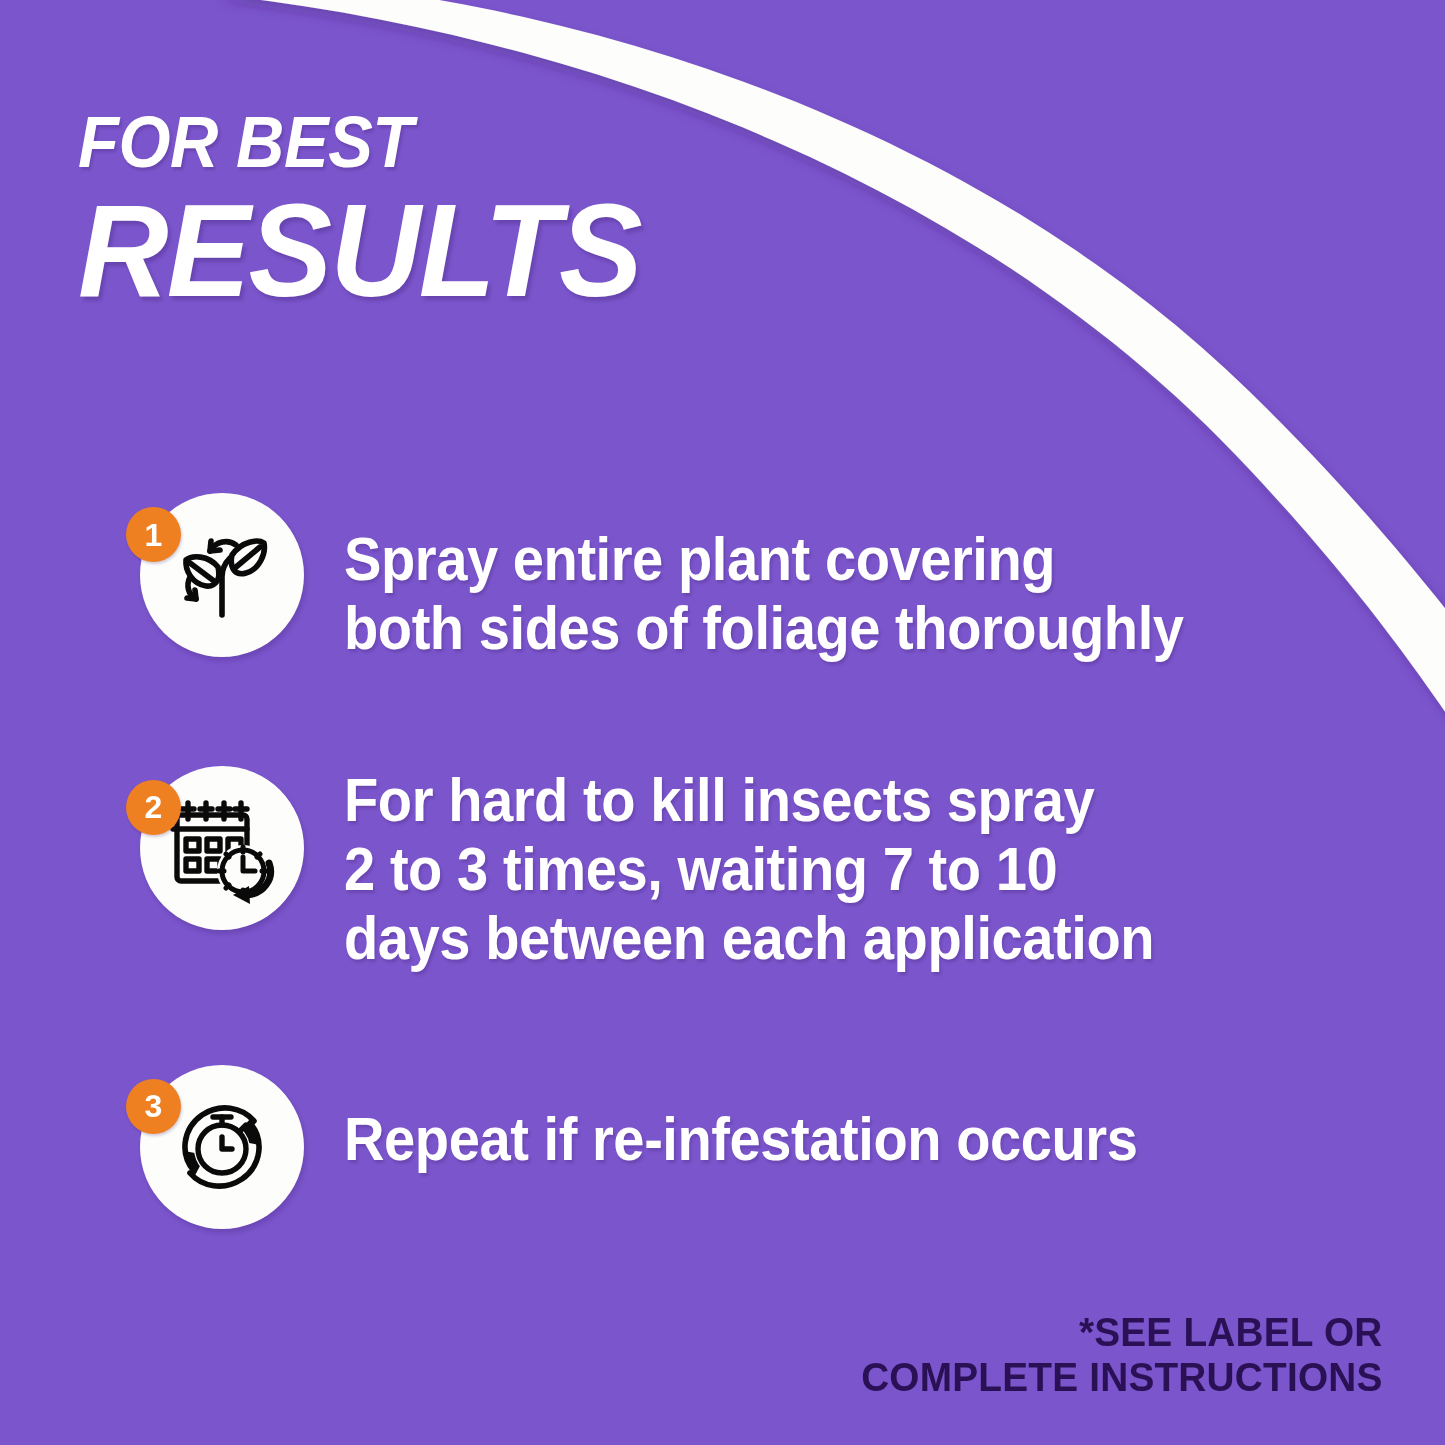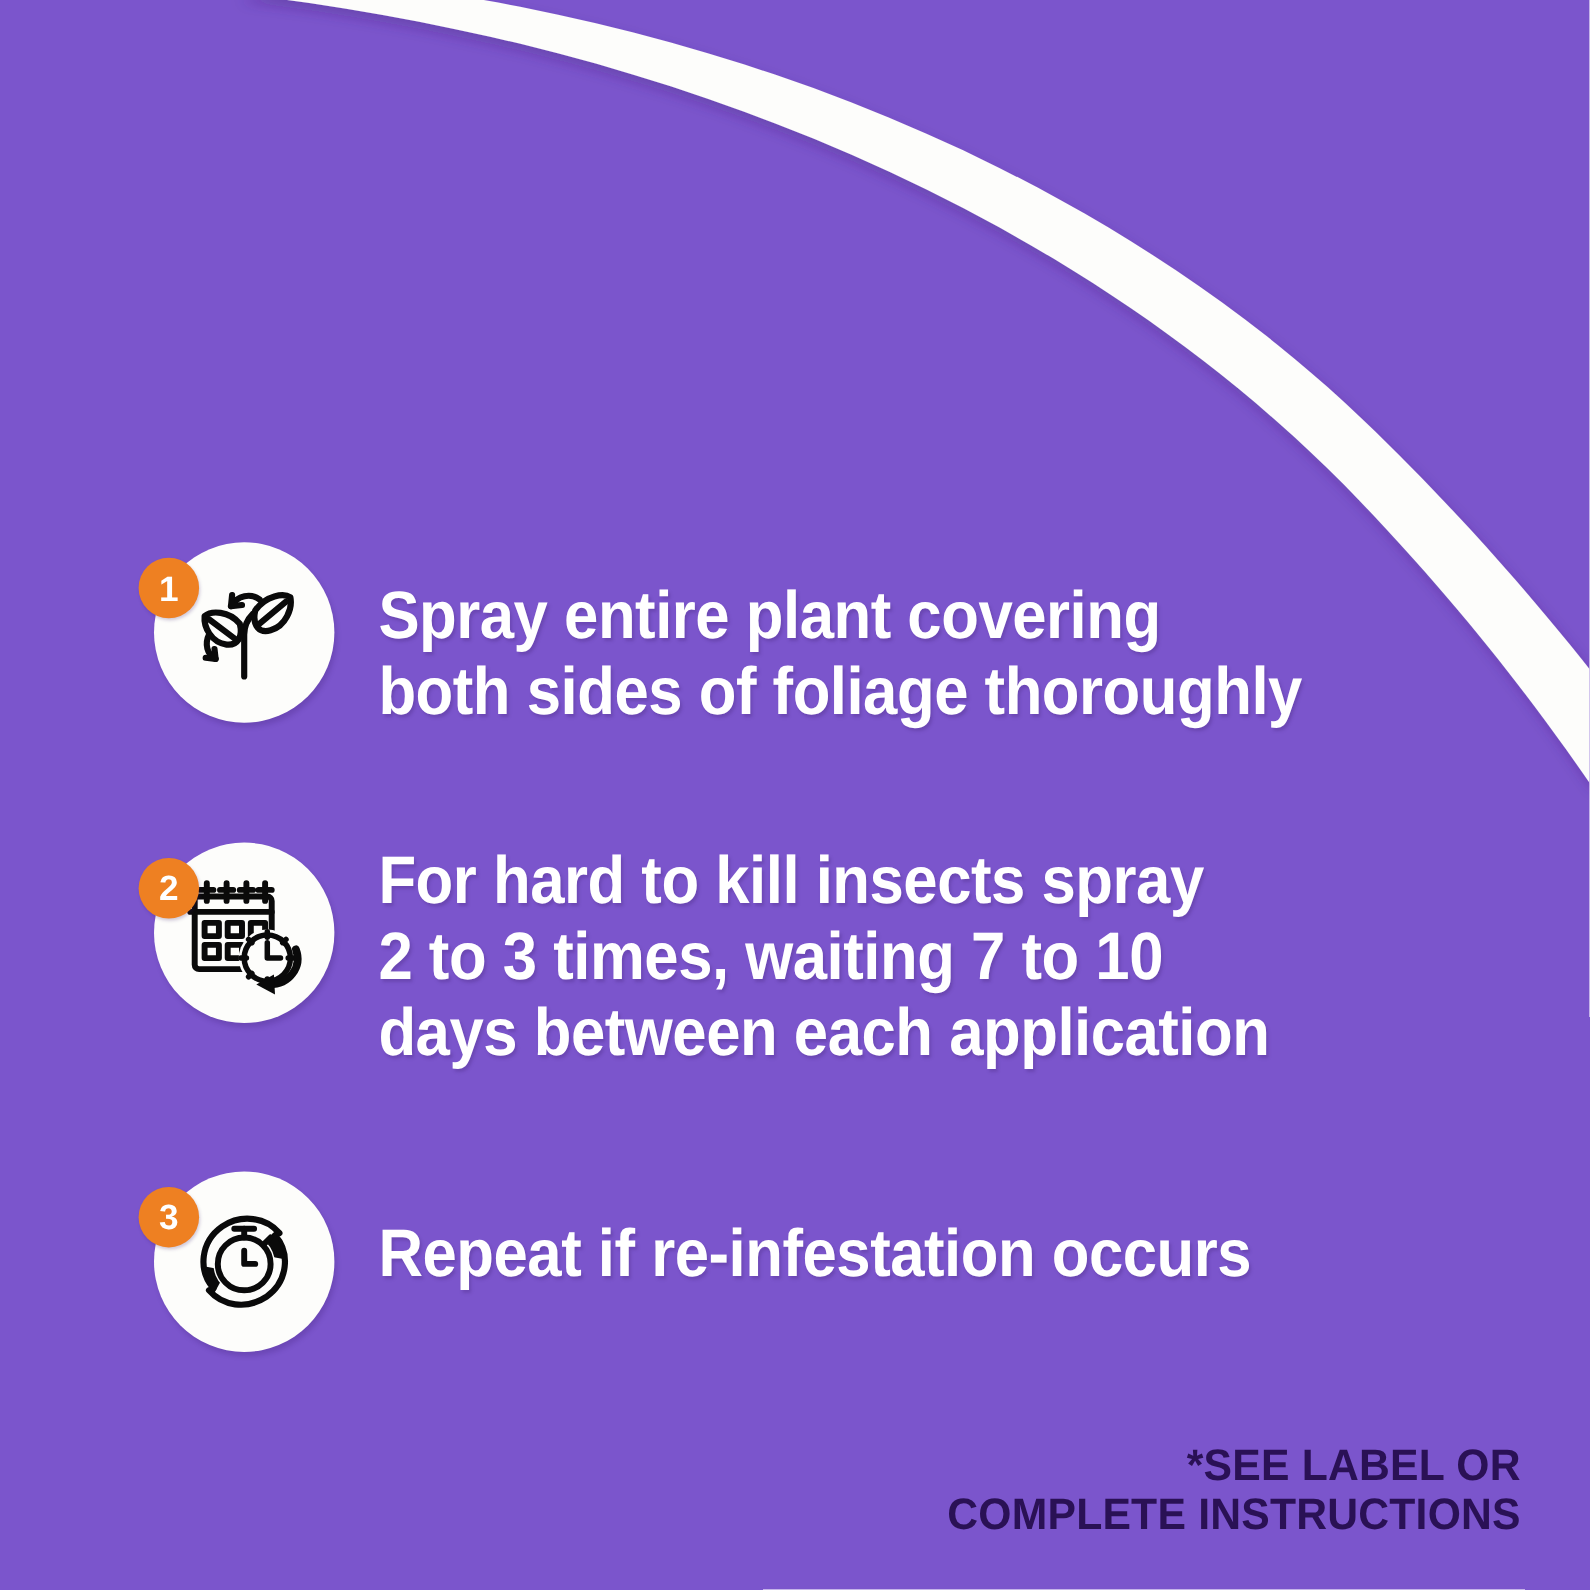--- a/index.html
+++ b/index.html
@@ -160,20 +160,24 @@
     </defs>
     <path d="M 214 -6
              C 620 40 1000 200 1250 470
              C 1340 566 1400 646 1448 716
              L 1448 612
              C 1395 545 1330 470 1250 392
              C 1005 152 640 8 268 -22
              Z" fill="#fdfdfb" filter="url(#swooshShadow)"></path>
   </svg>
 
+  <div class="heading-block">
+    <div class="head-line1">FOR BEST</div>
+    <div class="head-line2">RESULTS</div>
+  </div>
 
   <div class="steps">
 
     <div class="step step-1">
       <div class="step-icon-wrap">
         <div class="badge">1</div>
         <div class="icon-circle">
           <svg width="112" height="112" viewBox="0 0 112 112">
             <g fill="none" stroke="#0a0a0a" stroke-width="5.6" stroke-linecap="round" stroke-linejoin="round">
 

